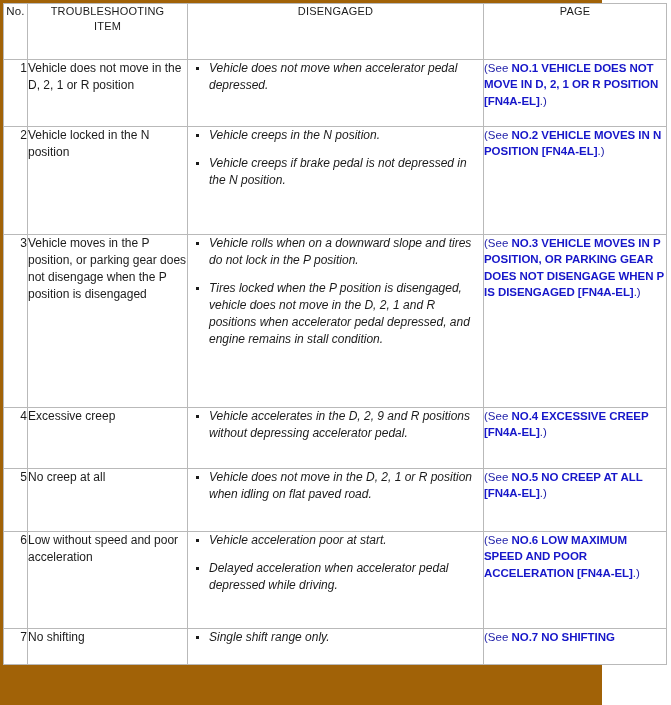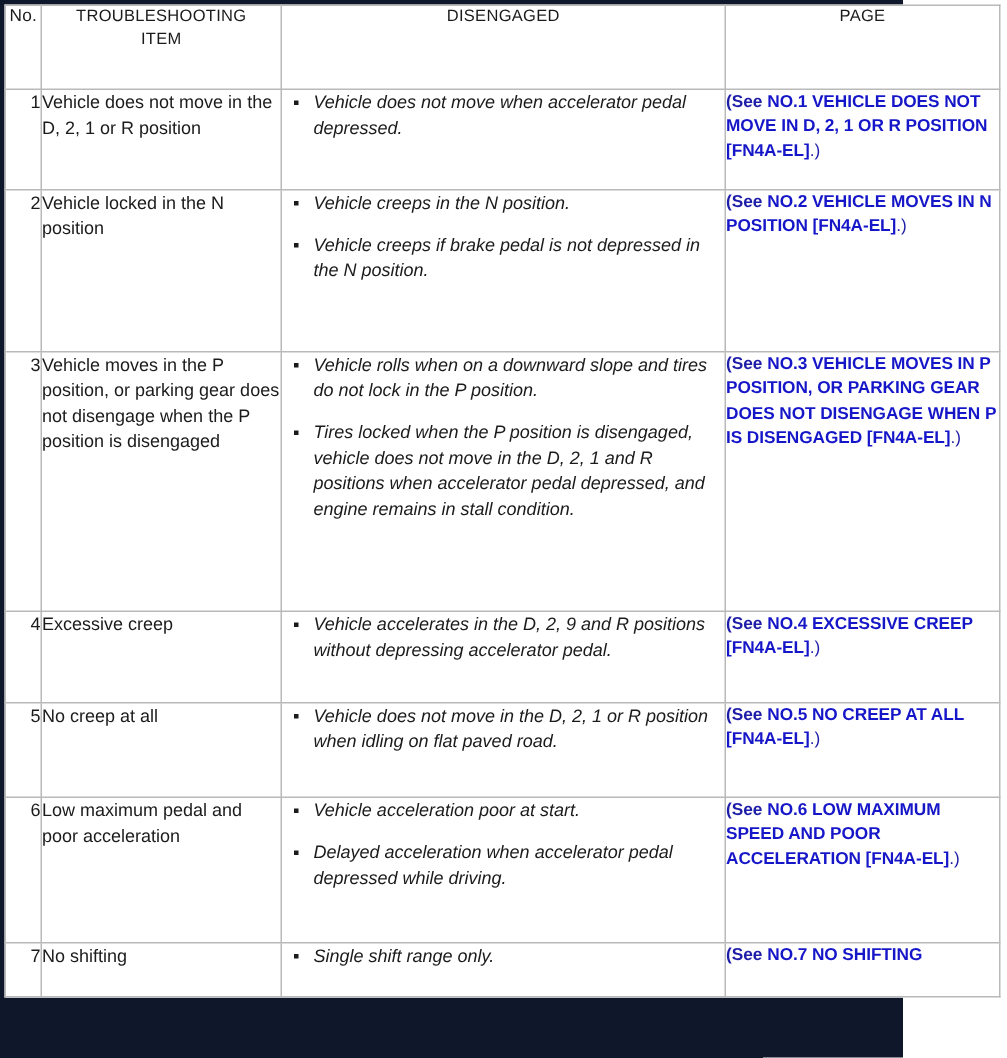--- a/index.html
+++ b/index.html
@@ -12,21 +12,21 @@
     height: 705px;
     overflow: hidden;
     font-family: "Liberation Sans", sans-serif;
     -webkit-font-smoothing: antialiased;
   }
 
   .sheet {
     position: relative;
     width: 602px;
     height: 705px;
-    background: #0f172a;
+    background: #a16207;
     box-sizing: border-box;
   }
 
   table.tsg {
     position: absolute;
     left: 3px;
     top: 3px;
     width: 663px;
     border-collapse: collapse;
     table-layout: fixed;
@@ -113,21 +113,21 @@
     left: 8px;
     top: 7px;
     width: 3px;
     height: 3px;
     background: #1b1b1b;
   }
 
   
   .ref-lead {
     color: #1d1da8;
-    font-weight: bold;
+    font-weight: normal;
   }
   .ref-link {
     color: #1616c9;
     font-weight: bold;
     letter-spacing: -0.05px;
   }
   .ref-tail {
     color: #1d1da8;
     font-weight: normal;
   }
@@ -230,21 +230,21 @@
             <li>Vehicle does not move in the D, 2, 1 or R position when idling on flat paved road.</li>
           </ul>
         </td>
         <td class="c-page">
           <span class="ref-lead">(See </span><span class="ref-link">NO.5 NO CREEP AT ALL [FN4A-EL]</span><span class="ref-tail">.)</span>
         </td>
       </tr>
 
       <tr class="r6">
         <td class="c-num">6</td>
-        <td class="c-item">Low maximum pedal and poor acceleration</td>
+        <td class="c-item">Low without speed and poor acceleration</td>
         <td class="c-desc">
           <ul class="bullets">
             <li>Vehicle acceleration poor at start.</li>
             <li>Delayed acceleration when accelerator pedal depressed while driving.</li>
           </ul>
         </td>
         <td class="c-page">
           <span class="ref-lead">(See </span><span class="ref-link">NO.6 LOW MAXIMUM SPEED AND POOR ACCELERATION [FN4A-EL]</span><span class="ref-tail">.)</span>
         </td>
       </tr>

